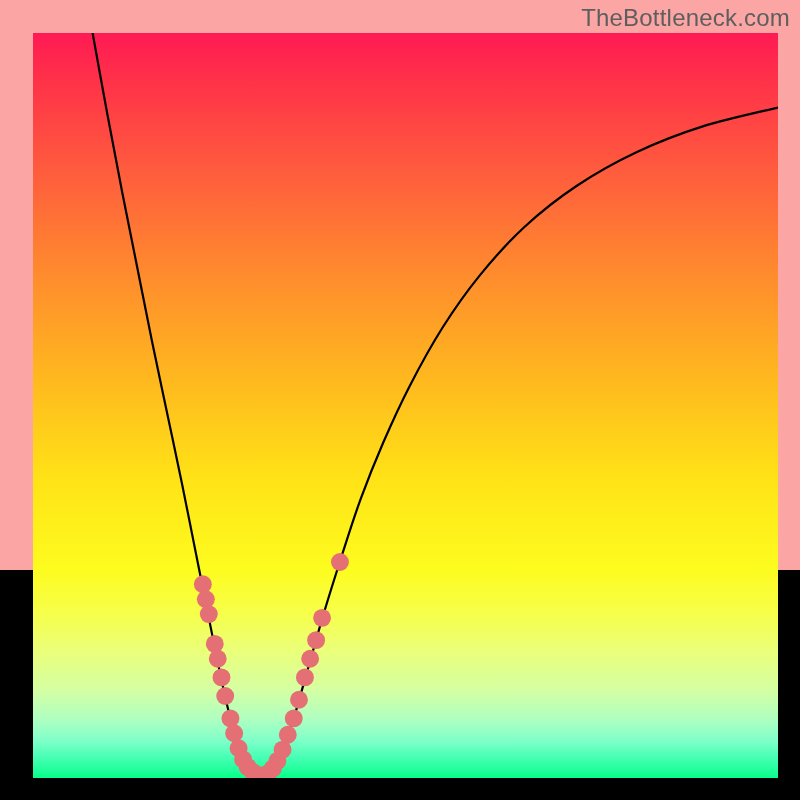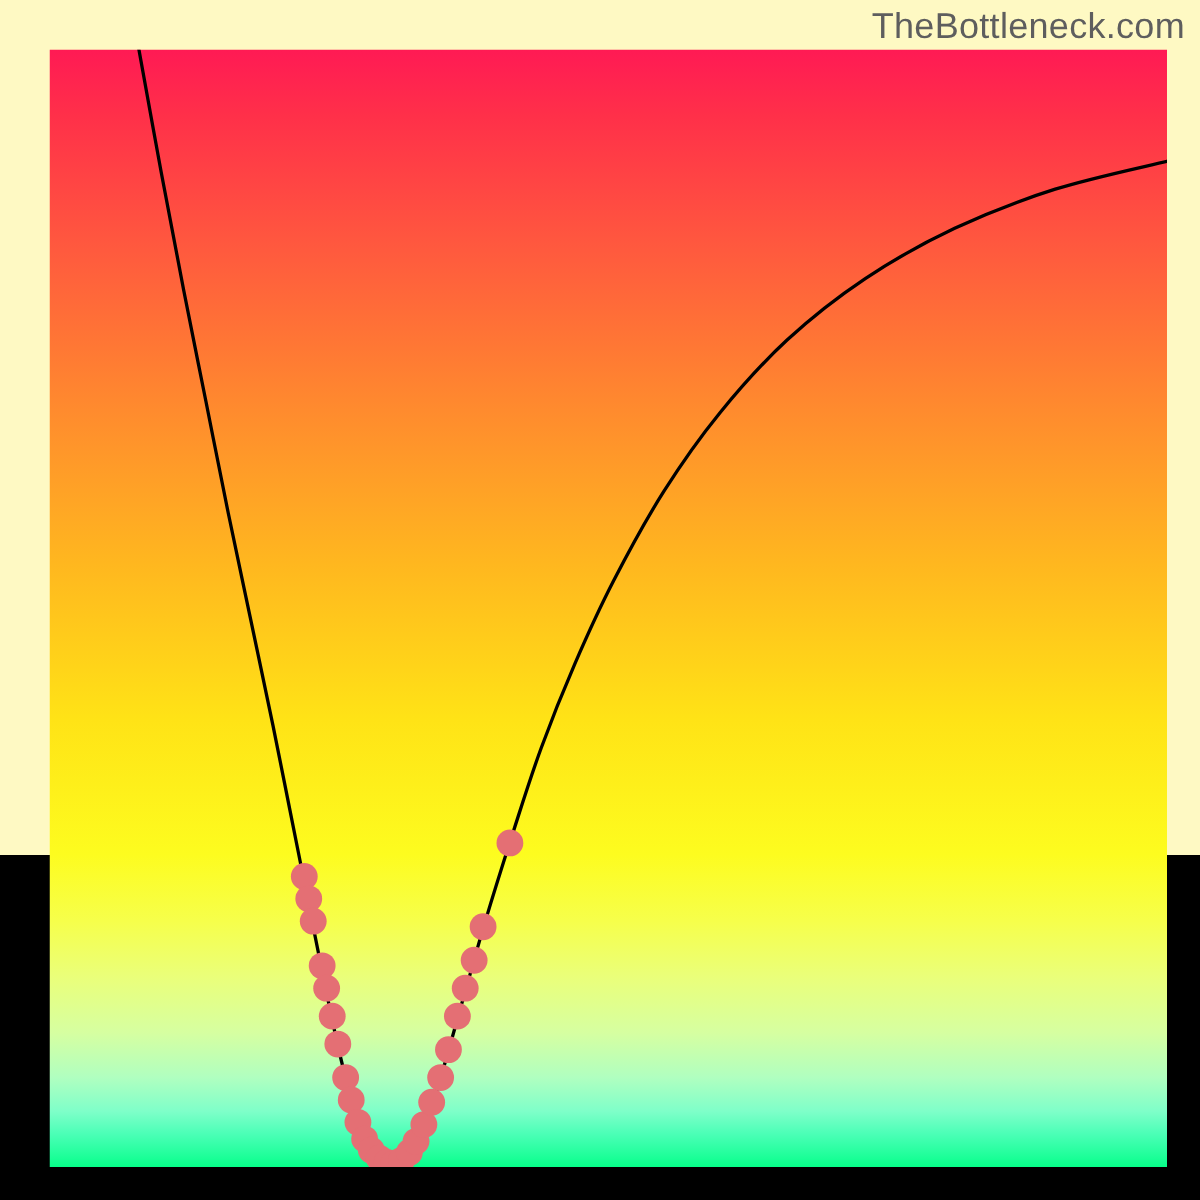--- a/index.html
+++ b/index.html
@@ -10,21 +10,21 @@
     background: #000;
     overflow: hidden;
     font-family: Arial, Helvetica, sans-serif;
   }
   .frame {
     position: absolute;
     top: 0;
     left: 0;
     width: 800px;
     height: 570px;
-    background: #fef9c3;
+    background: #fca5a5;
   }
   .watermark {
     position: absolute;
     top: 4px;
     right: 10px;
     color: #5e5e5e;
     font-size: 24px;
     font-weight: 400;
     letter-spacing: 0.2px;
     z-index: 10;

